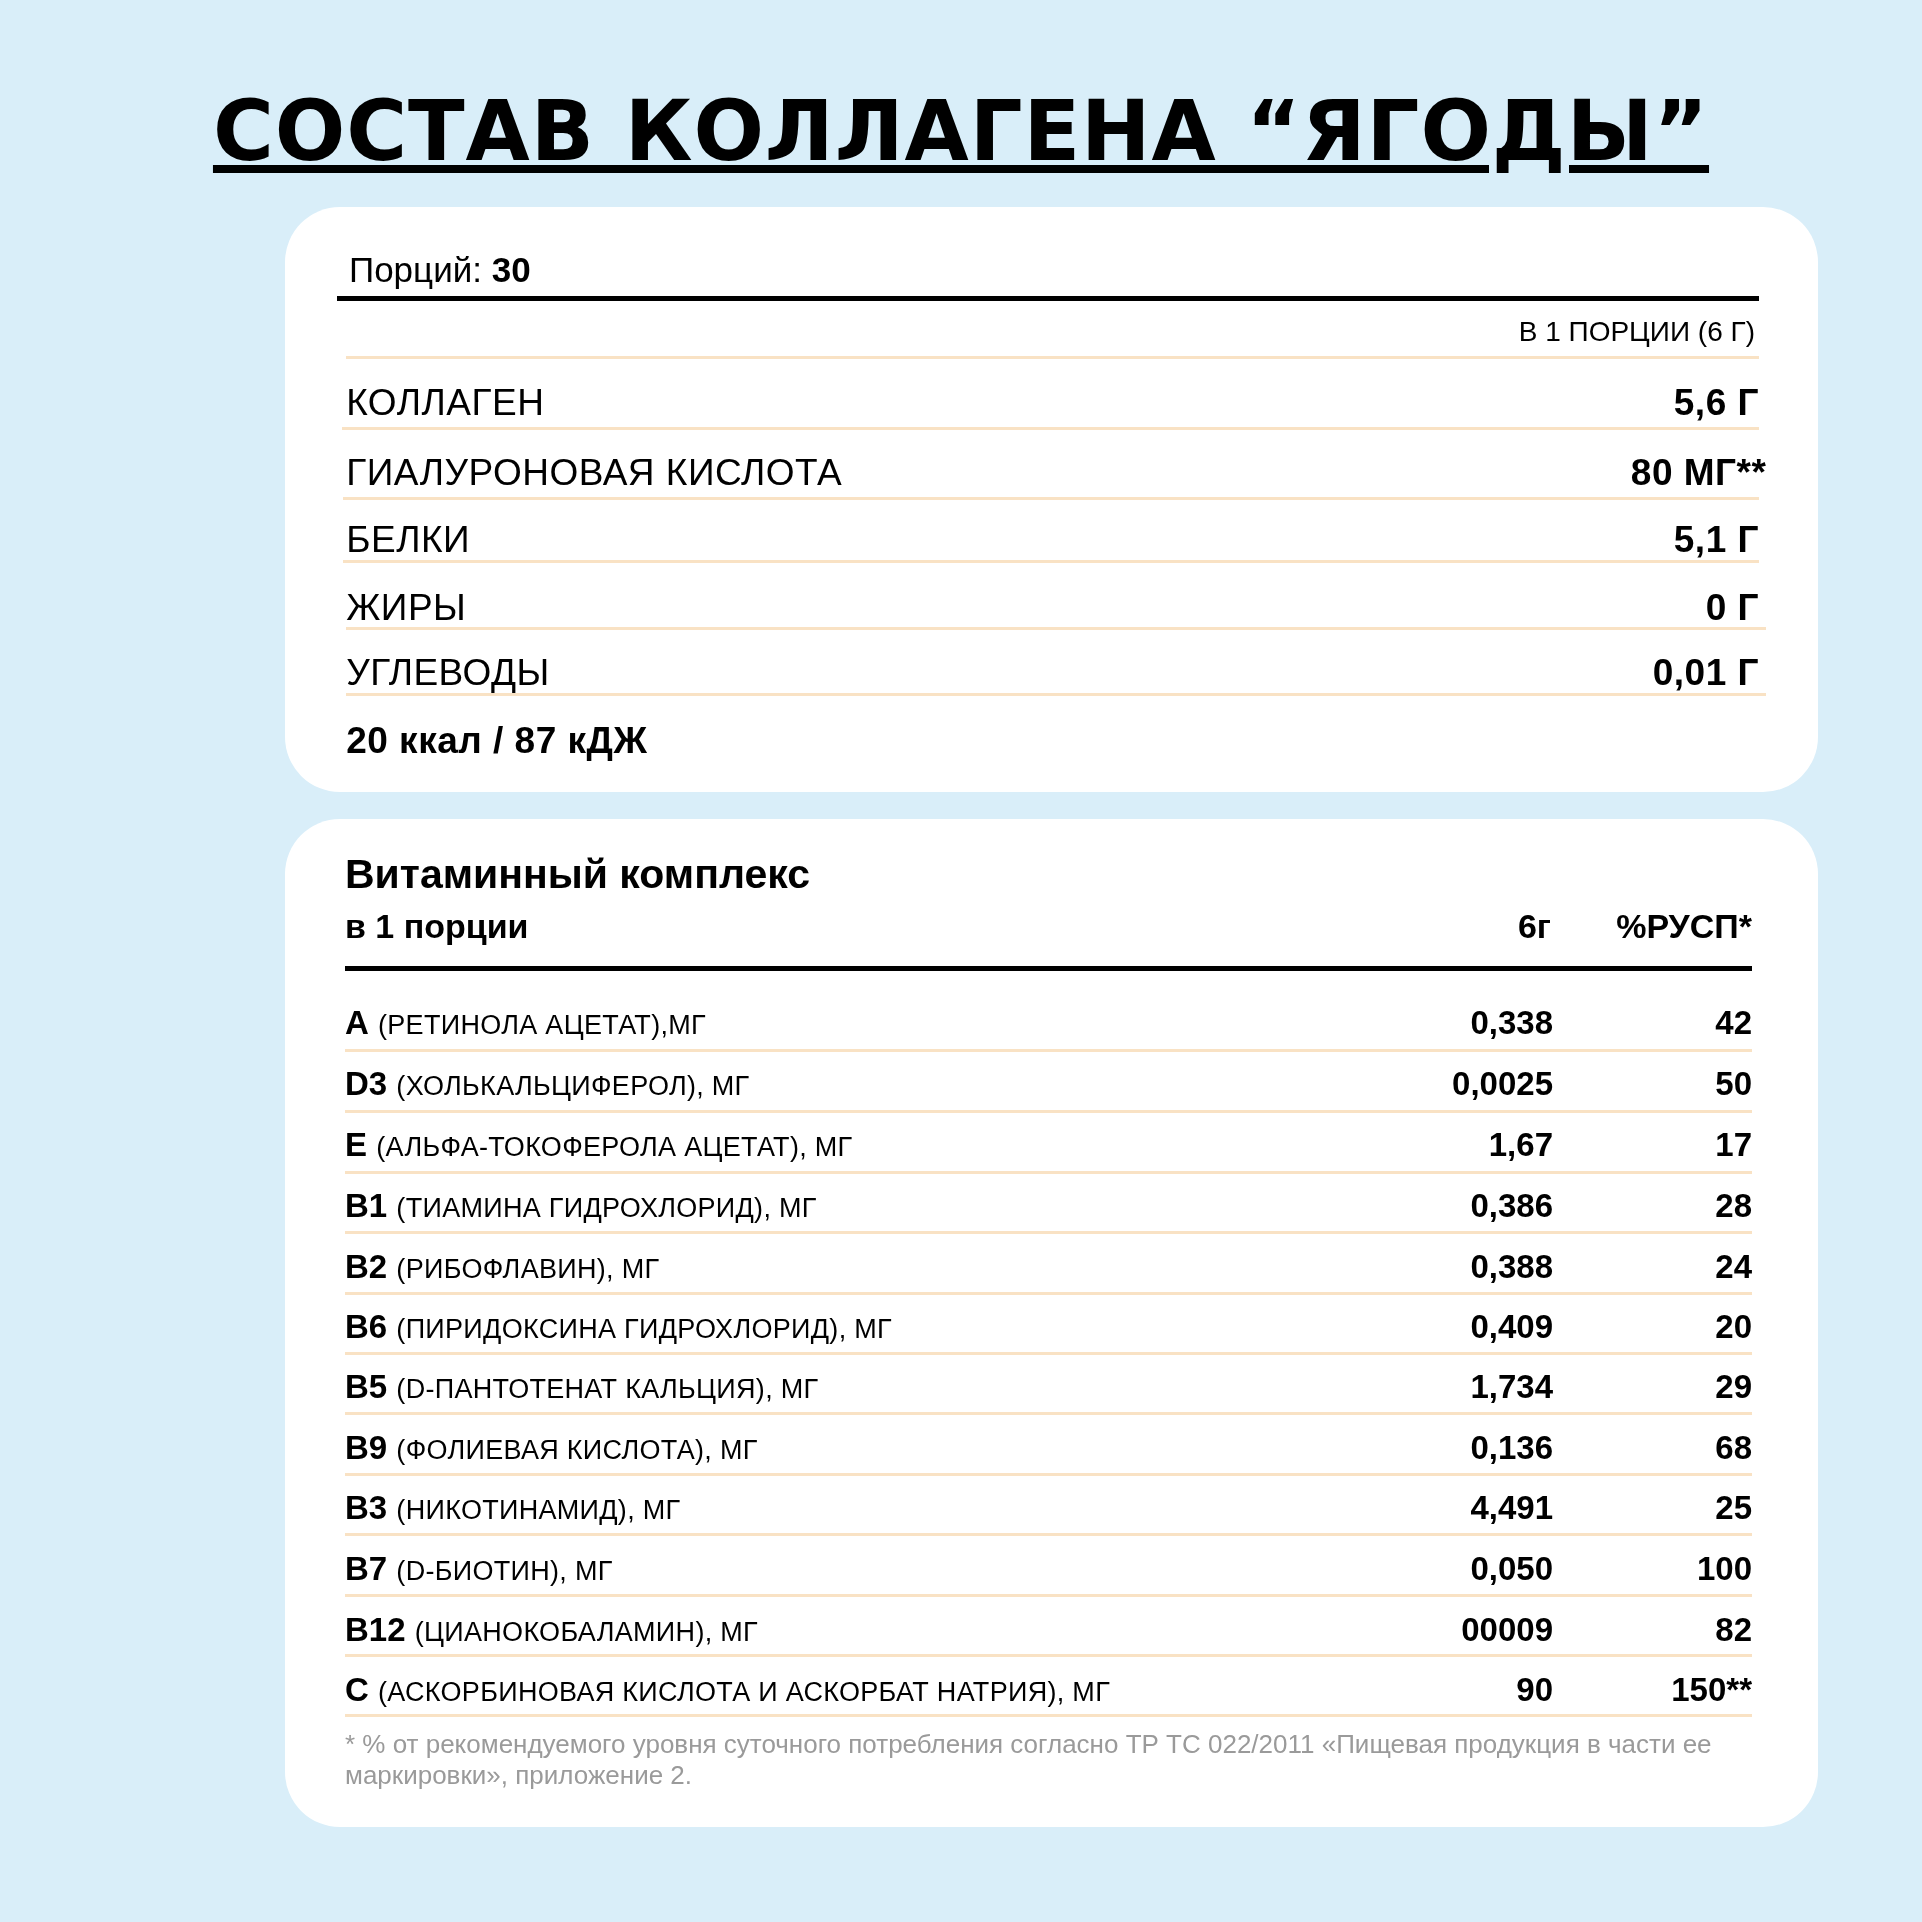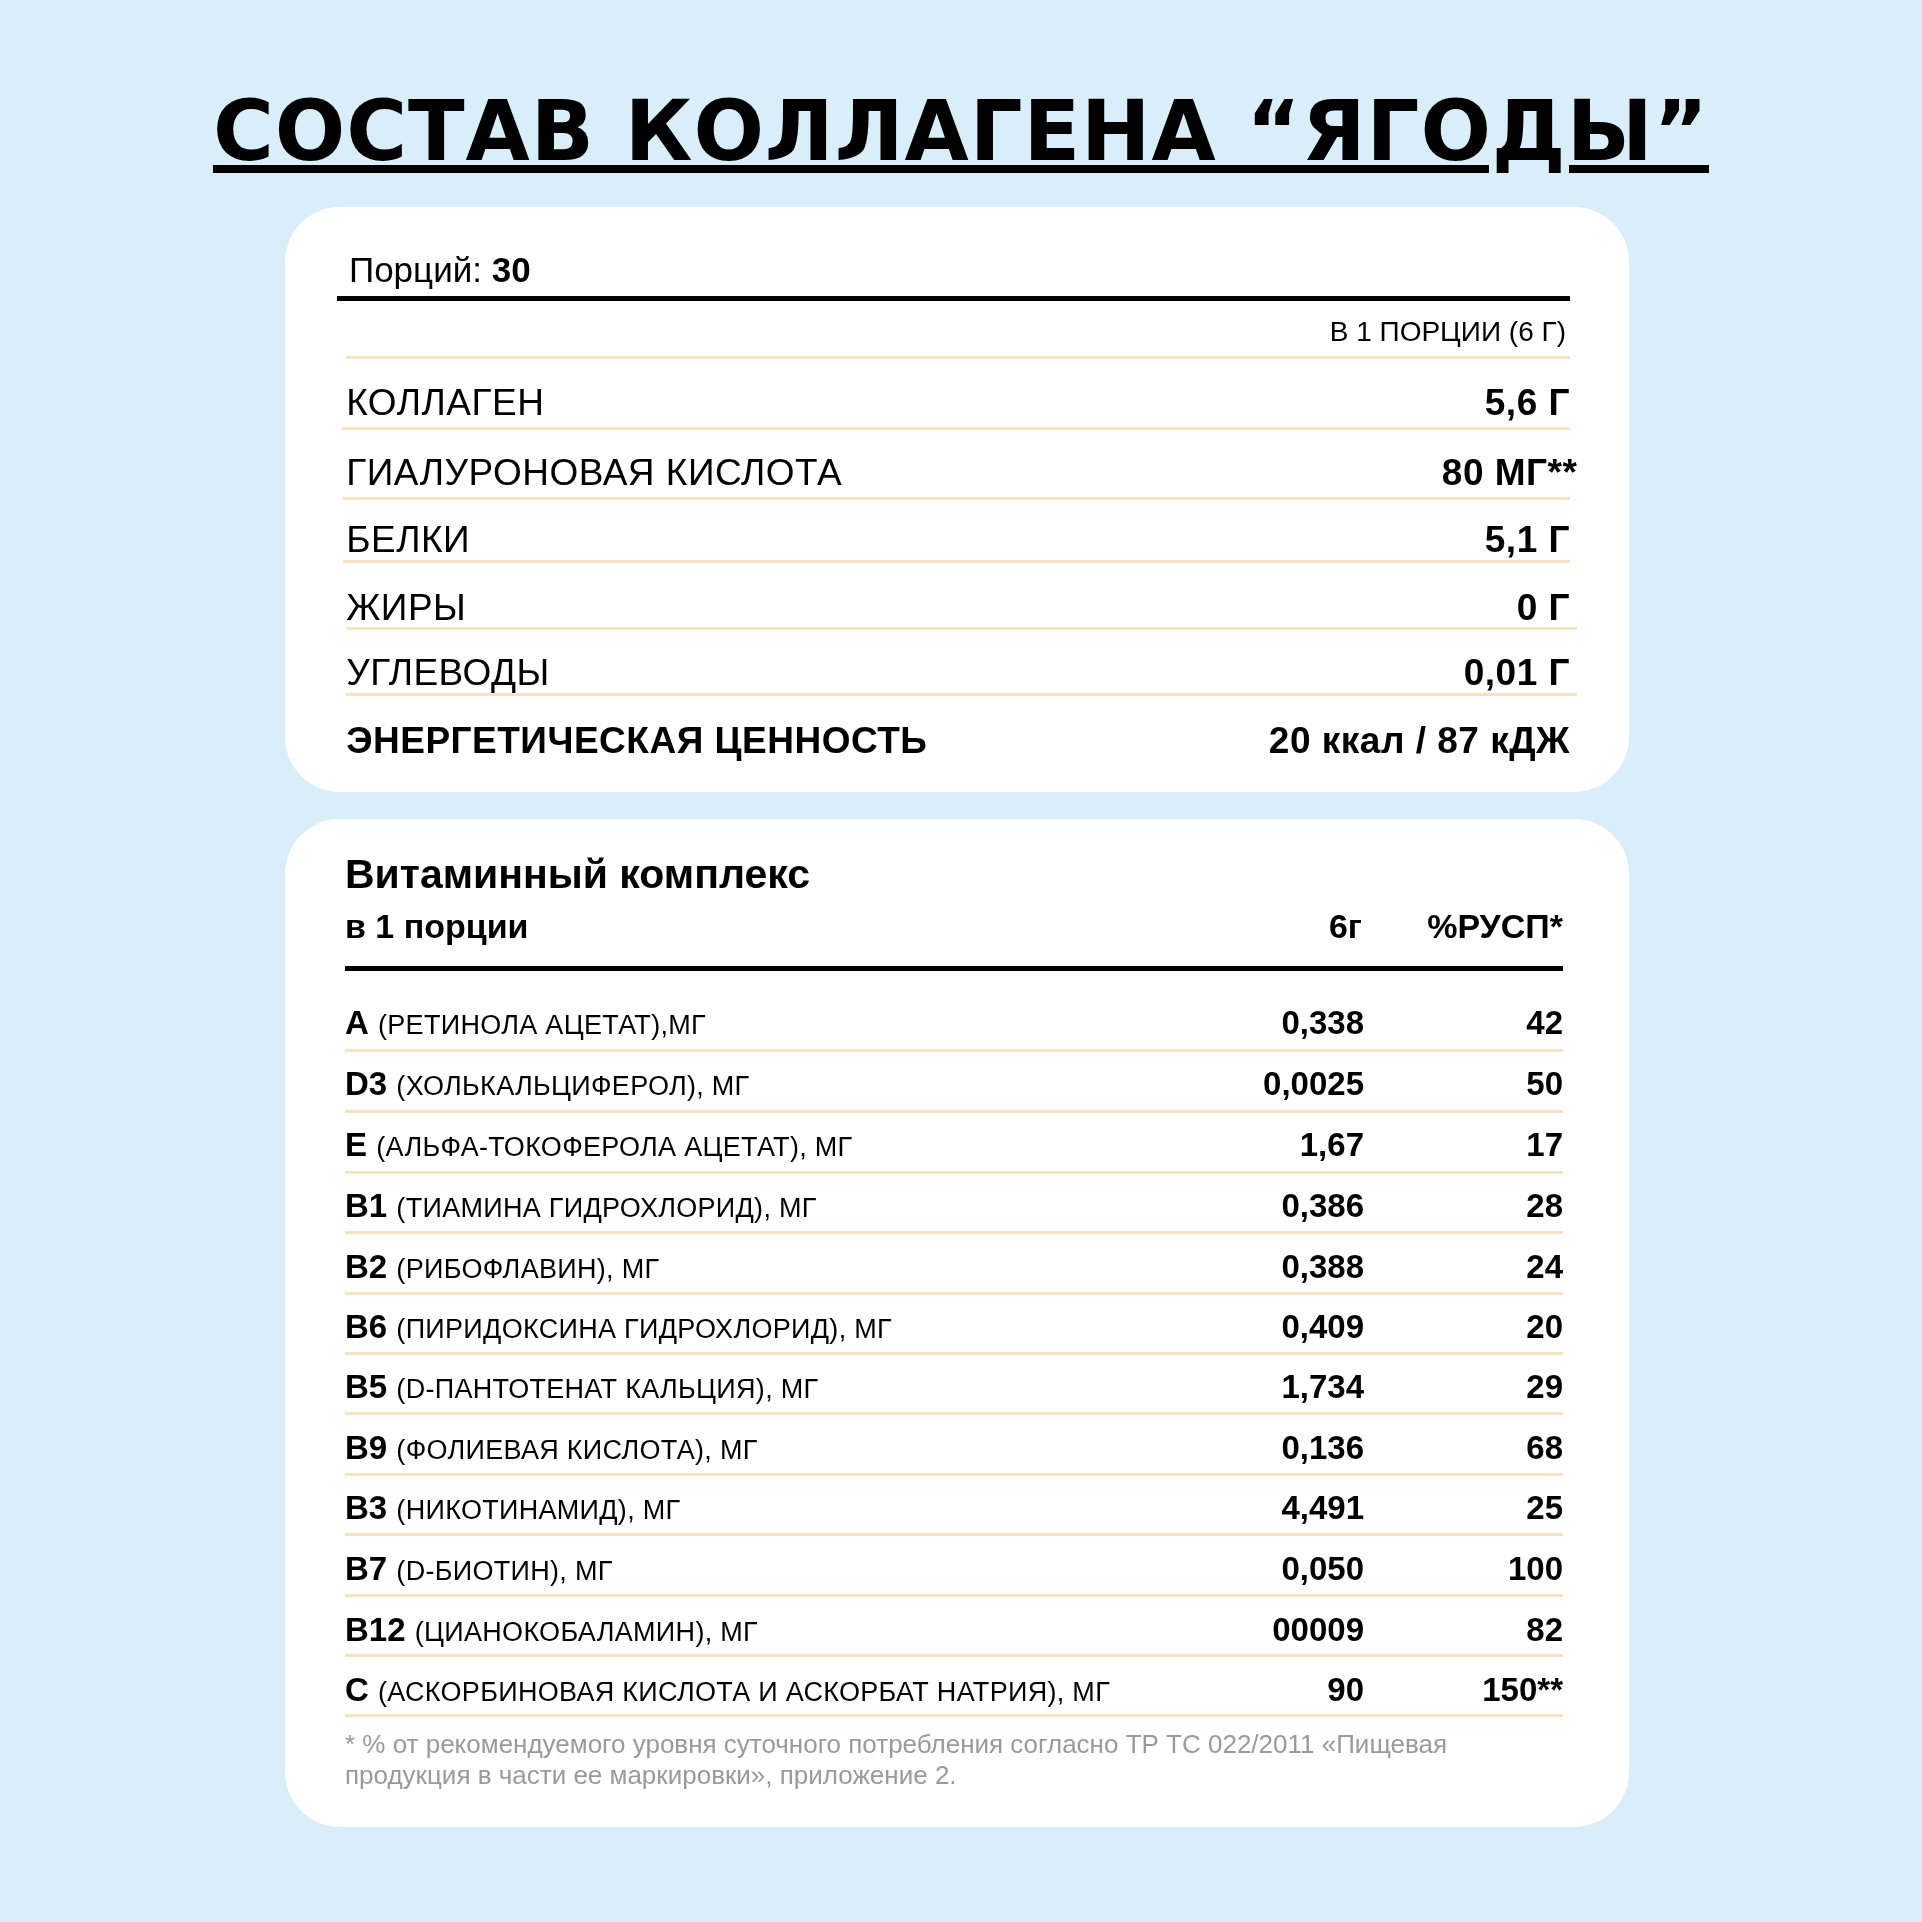--- a/index.html
+++ b/index.html
@@ -14,21 +14,21 @@
     .title {
       position: absolute; left: 0; right: 0; top: 81px;
       text-align: center;
       font-family: "DejaVu Sans", sans-serif;
       font-weight: 900; font-size: 83px; letter-spacing: 0.9px;
       line-height: 102px;
       transform: scaleX(1.0);
       text-decoration: underline;
     }
     .card {
-      position: absolute; left: 285px; width: 1344px;
+      position: absolute; left: 285px; width: 1533px;
       background: #fff; border-radius: 55px;
       box-sizing: border-box;
     }
     .card1 { top: 207px; height: 585px; }
     .card2 { top: 819px; height: 1008px; }
 
     .c1-inner { position: absolute; left: 52px; right: 59px; top: 0; }
     .serv-row {
       position: absolute; top: 42px; left: 12px; right: 0;
       display: flex; justify-content: space-between;
@@ -116,21 +116,20 @@
     </div>
     <div class="thin-line" style="top:420px;left:9.2px;right:-7.4px;"></div>
 
     <div class="n-row" style="top:443px;">
       <span class="lbl">УГЛЕВОДЫ</span>
       <span class="val">0,01 Г</span>
     </div>
     <div class="thin-line" style="top:486px;left:9.2px;right:-7.4px;"></div>
 
     <div class="n-row energy" style="top:511px;">
-      <span class="lbl">ЭНЕРГЕТИЧЕСКАЯ ЦЕННОСТЬ</span>
       <span class="val">20 ккал / 87 кДЖ</span>
     </div>
   </div>
 </div>
 
 <div class="card card2">
   <div class="c2-inner">
     <div class="vit-title">Витаминный комплекс</div>
     <div class="vit-sub">
       <span>в 1 порции</span>

